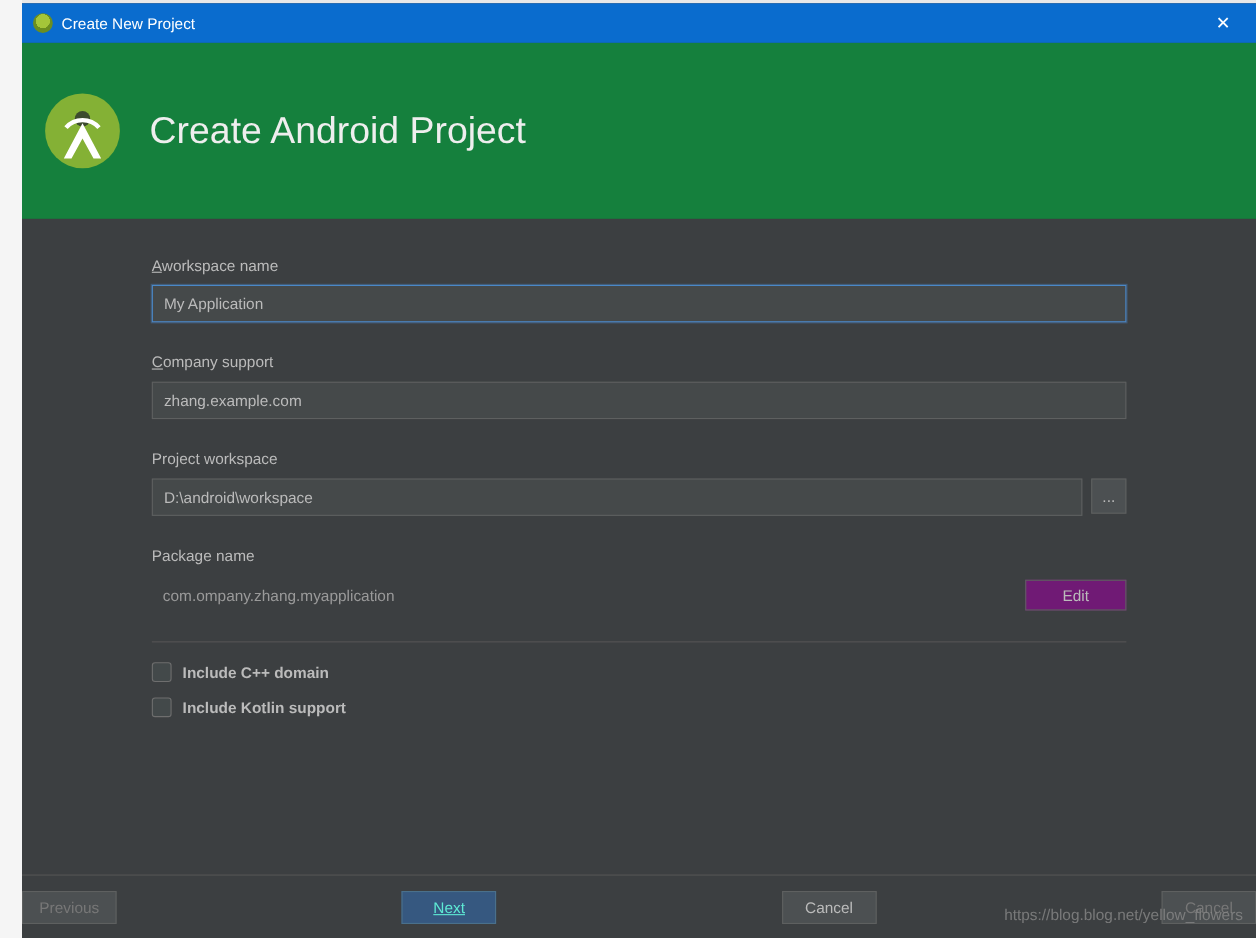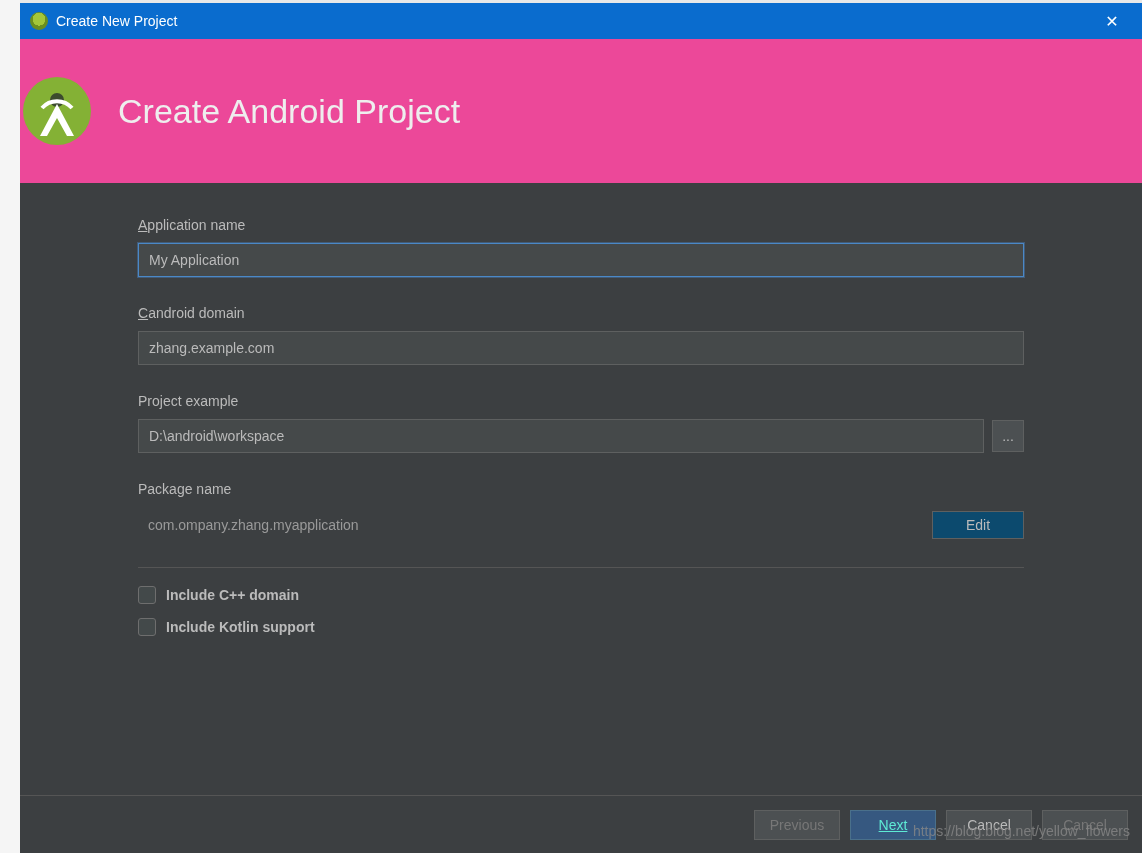--- a/index.html
+++ b/index.html
@@ -39,25 +39,25 @@
   border-radius: 50%;
   position: relative;
 }
 .titlebar .spacer { flex: 1; }
 .titlebar .close {
   font-size: 16px;
   width: 40px; text-align: center;
   cursor: pointer;
 }
 .header {
-  height: 144px;
-  background: #ec4899;
-  display: flex;
-  align-items: center;
-  padding-left: 0;
+  height: 160px;
+  background: #15803d;
+  display: flex;
+  align-items: center;
+  padding-left: 18px;
 }
 .header .logo {
   width: 74px; height: 74px; margin-right: 24px;
 }
 .header h1 {
   color: #eeeeee;
   font-weight: 300;
   font-size: 34px;
 }
 .content {
@@ -82,40 +82,40 @@
   border: 1px solid #5e6060;
   color: #bbbbbb;
   font-size: 14px;
   padding: 16px 10px;
   outline: none;
 }
 .text-input.focused {
   border: 1px solid #4a88c7;
   box-shadow: 0 0 0 1px rgba(74,136,199,0.4);
 }
-.row { display: flex; gap: 8px; align-items: center; }
+.row { display: flex; gap: 8px; align-items: flex-start; }
 .row .text-input { flex: 1; }
 .browse-btn {
   width: 32px; height: 32px;
   background: #4c5052;
   border: 1px solid #5e6060;
   color: #bbbbbb;
   font-size: 14px;
   cursor: pointer;
 }
 .pkg-row {
   display: flex;
   align-items: center;
   justify-content: space-between;
   margin-top: 14px;
 }
 .pkg-value { color: #9a9a9a; font-size: 14px; padding-left: 10px; }
 .edit-btn {
   width: 92px; height: 28px;
-  background: #0c4a6e;
+  background: #701a75;
   border: 1px solid #5e6060;
   color: #bbbbbb;
   font-size: 14px;
   cursor: pointer;
 }
 .divider {
   border: none;
   border-top: 1px solid #555;
   margin: 22px 0 18px 0;
 }
@@ -131,22 +131,21 @@
   background: #43494a;
   border-radius: 3px;
   margin-right: 10px;
 }
 .checkbox-label { color: #bbbbbb; font-size: 14px; font-weight: 600;}
 .footer {
   height: 58px;
   border-top: 1px solid #555;
   display: flex;
   align-items: center;
-  justify-content: flex-end;
-  padding-right: 14px;
+  justify-content: space-between;
   gap: 10px;
   background: #3c3f41;
 }
 .footer button {
   height: 30px;
   min-width: 86px;
   padding: 0 14px;
   font-size: 14px;
   border: 1px solid #5e6060;
   background: #4c5052;
@@ -196,31 +195,31 @@
         <path d="M37 30 L20 62 L27 62 L37 44 L47 62 L54 62 Z" fill="#ffffff"></path>
         <path d="M22 34 A20 20 0 0 1 52 34" stroke="#ffffff" stroke-width="4" fill="none"></path>
       </svg>
     </span>
     <h1>Create Android Project</h1>
   </div>
 
   <div class="content">
 
     <div class="field-group">
-      <label class="field-label"><span class="ul">A</span><span>pplication name</span></label>
+      <label class="field-label"><span class="ul">A</span><span>workspace name</span></label>
       <input class="text-input focused" type="text" value="My Application" style="">
     </div>
 
     <div class="field-group">
-      <label class="field-label"><span class="ul">C</span><span>android domain</span></label>
+      <label class="field-label"><span class="ul">C</span><span>ompany support</span></label>
       <input class="text-input" type="text" value="zhang.example.com" style="">
     </div>
 
     <div class="field-group">
-      <label class="field-label">Project example</label>
+      <label class="field-label">Project workspace</label>
       <div class="row">
         <input class="text-input" type="text" value="D:\android\workspace" style="">
         <button class="browse-btn">...</button>
       </div>
     </div>
 
     <div class="field-group">
       <label class="field-label">Package name</label>
       <div class="pkg-row">
         <span class="pkg-value">com.ompany.zhang.myapplication</span>

